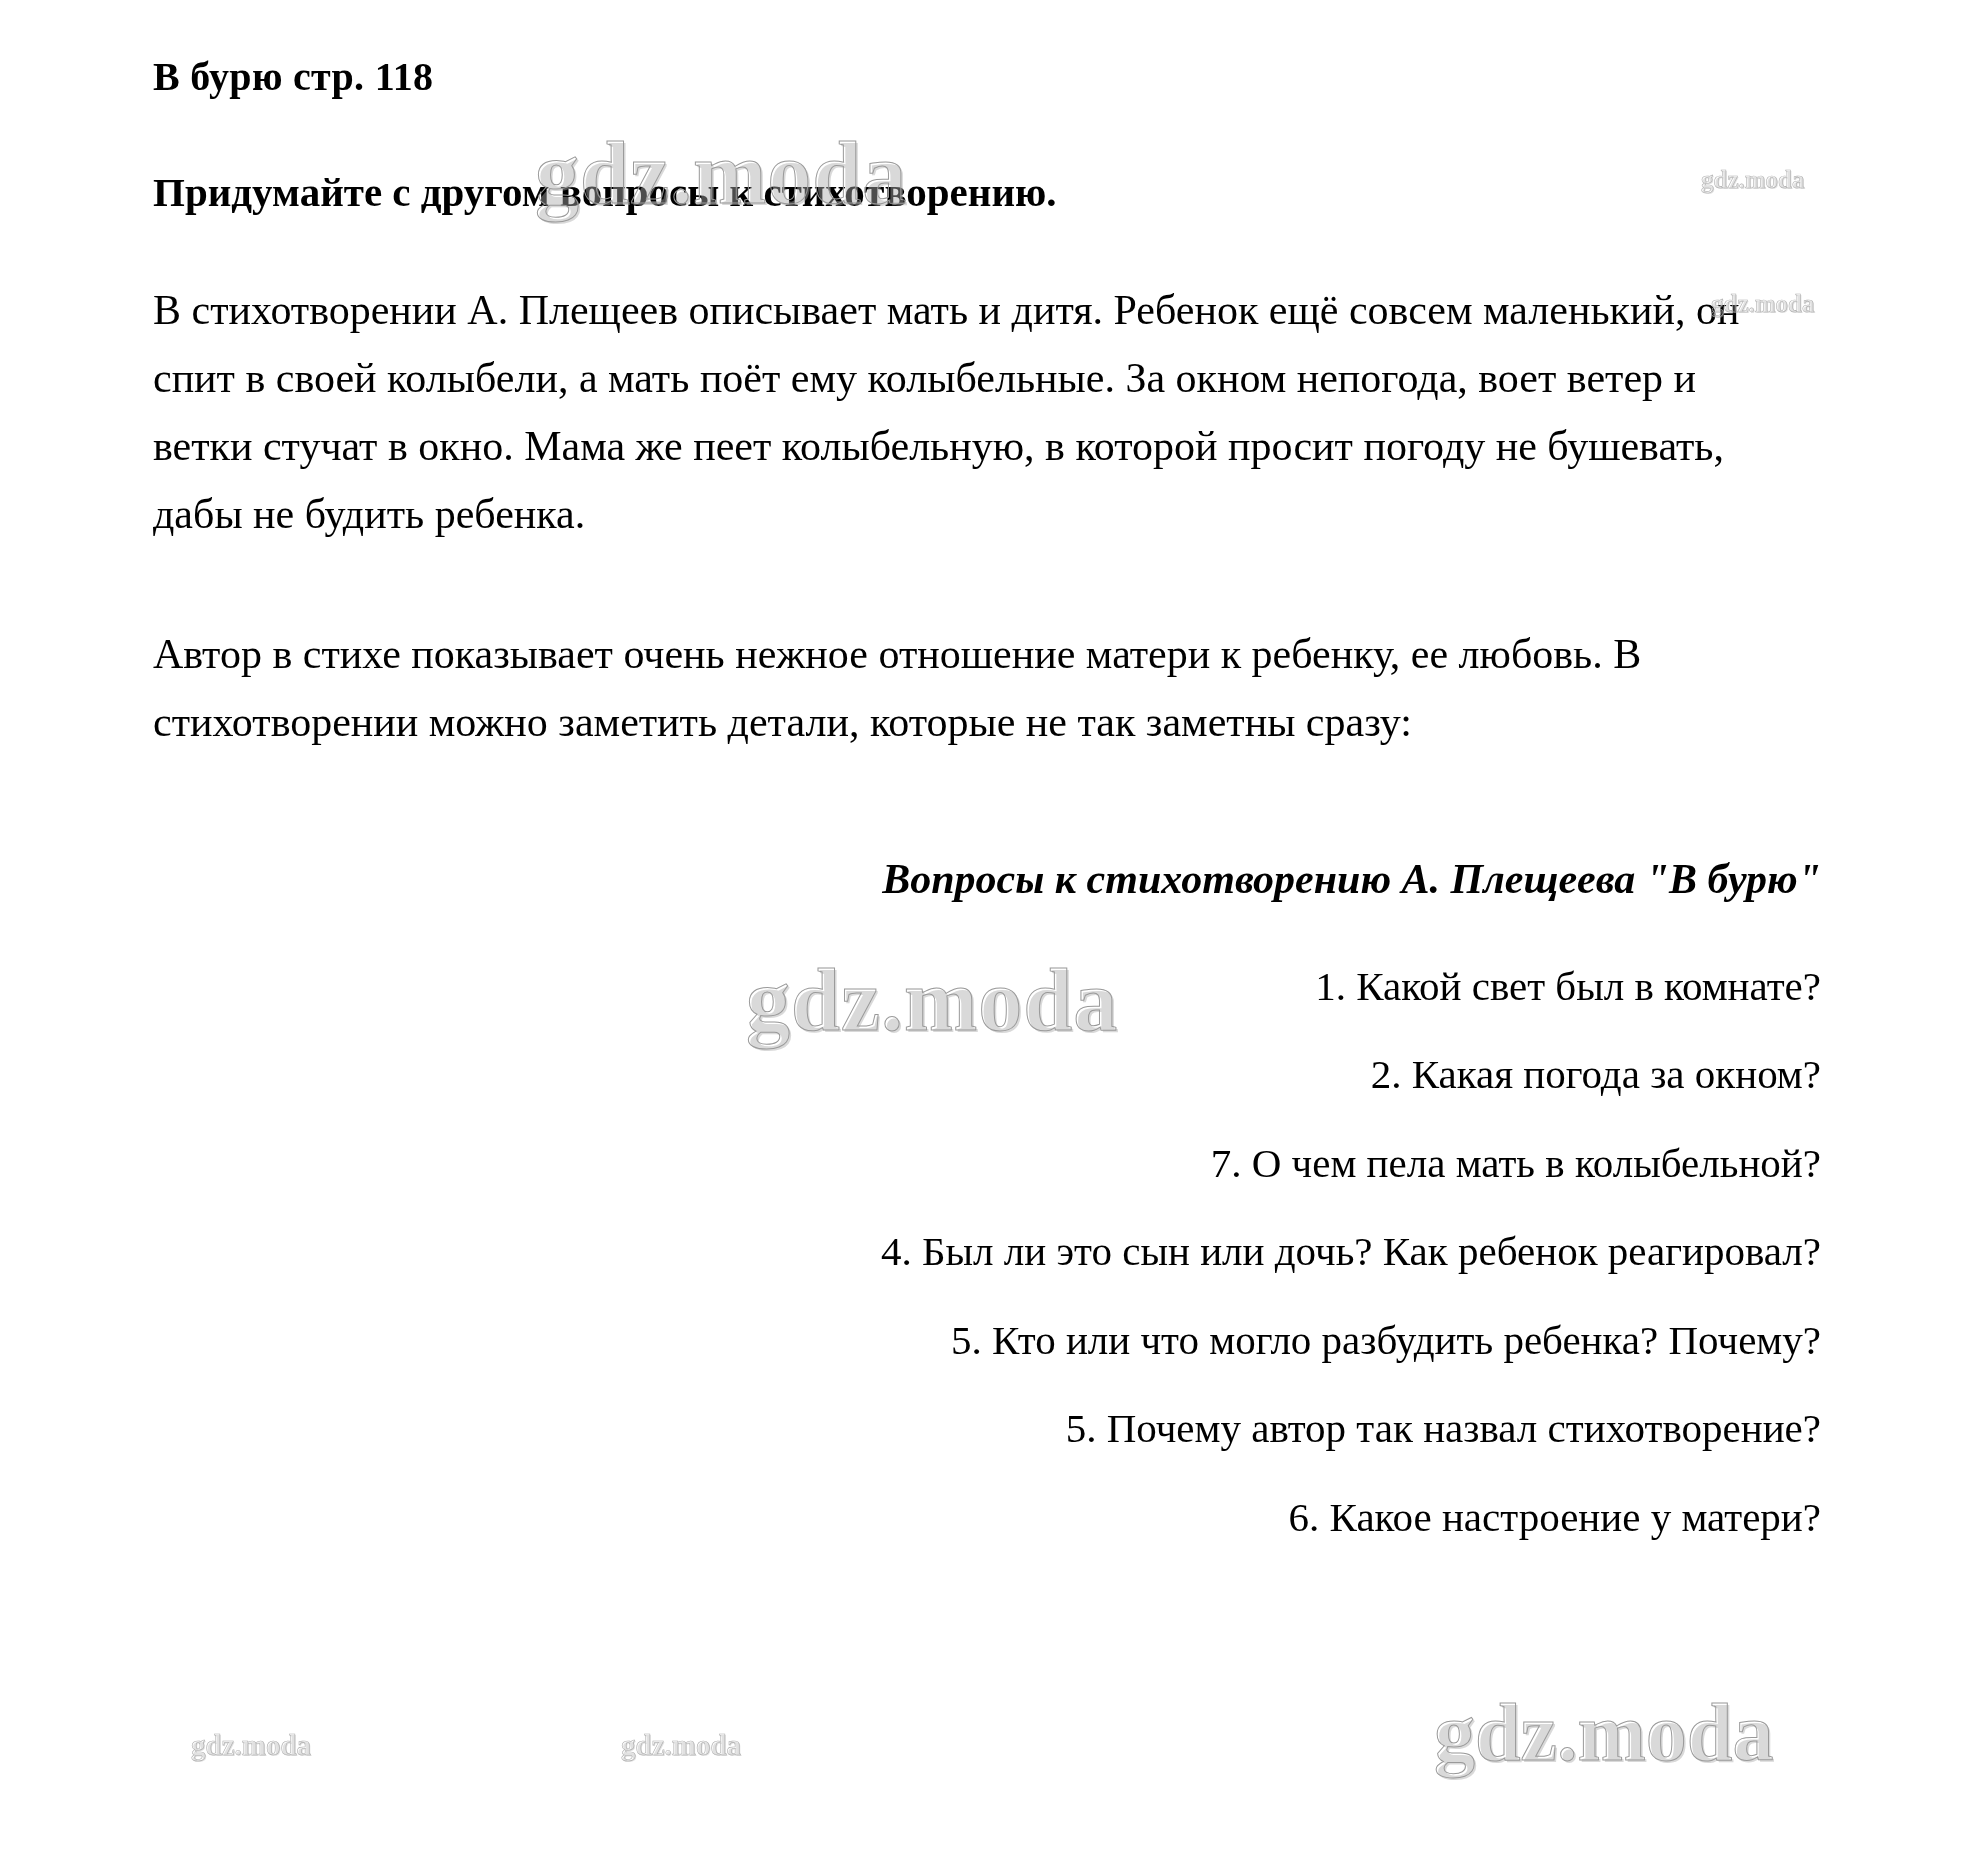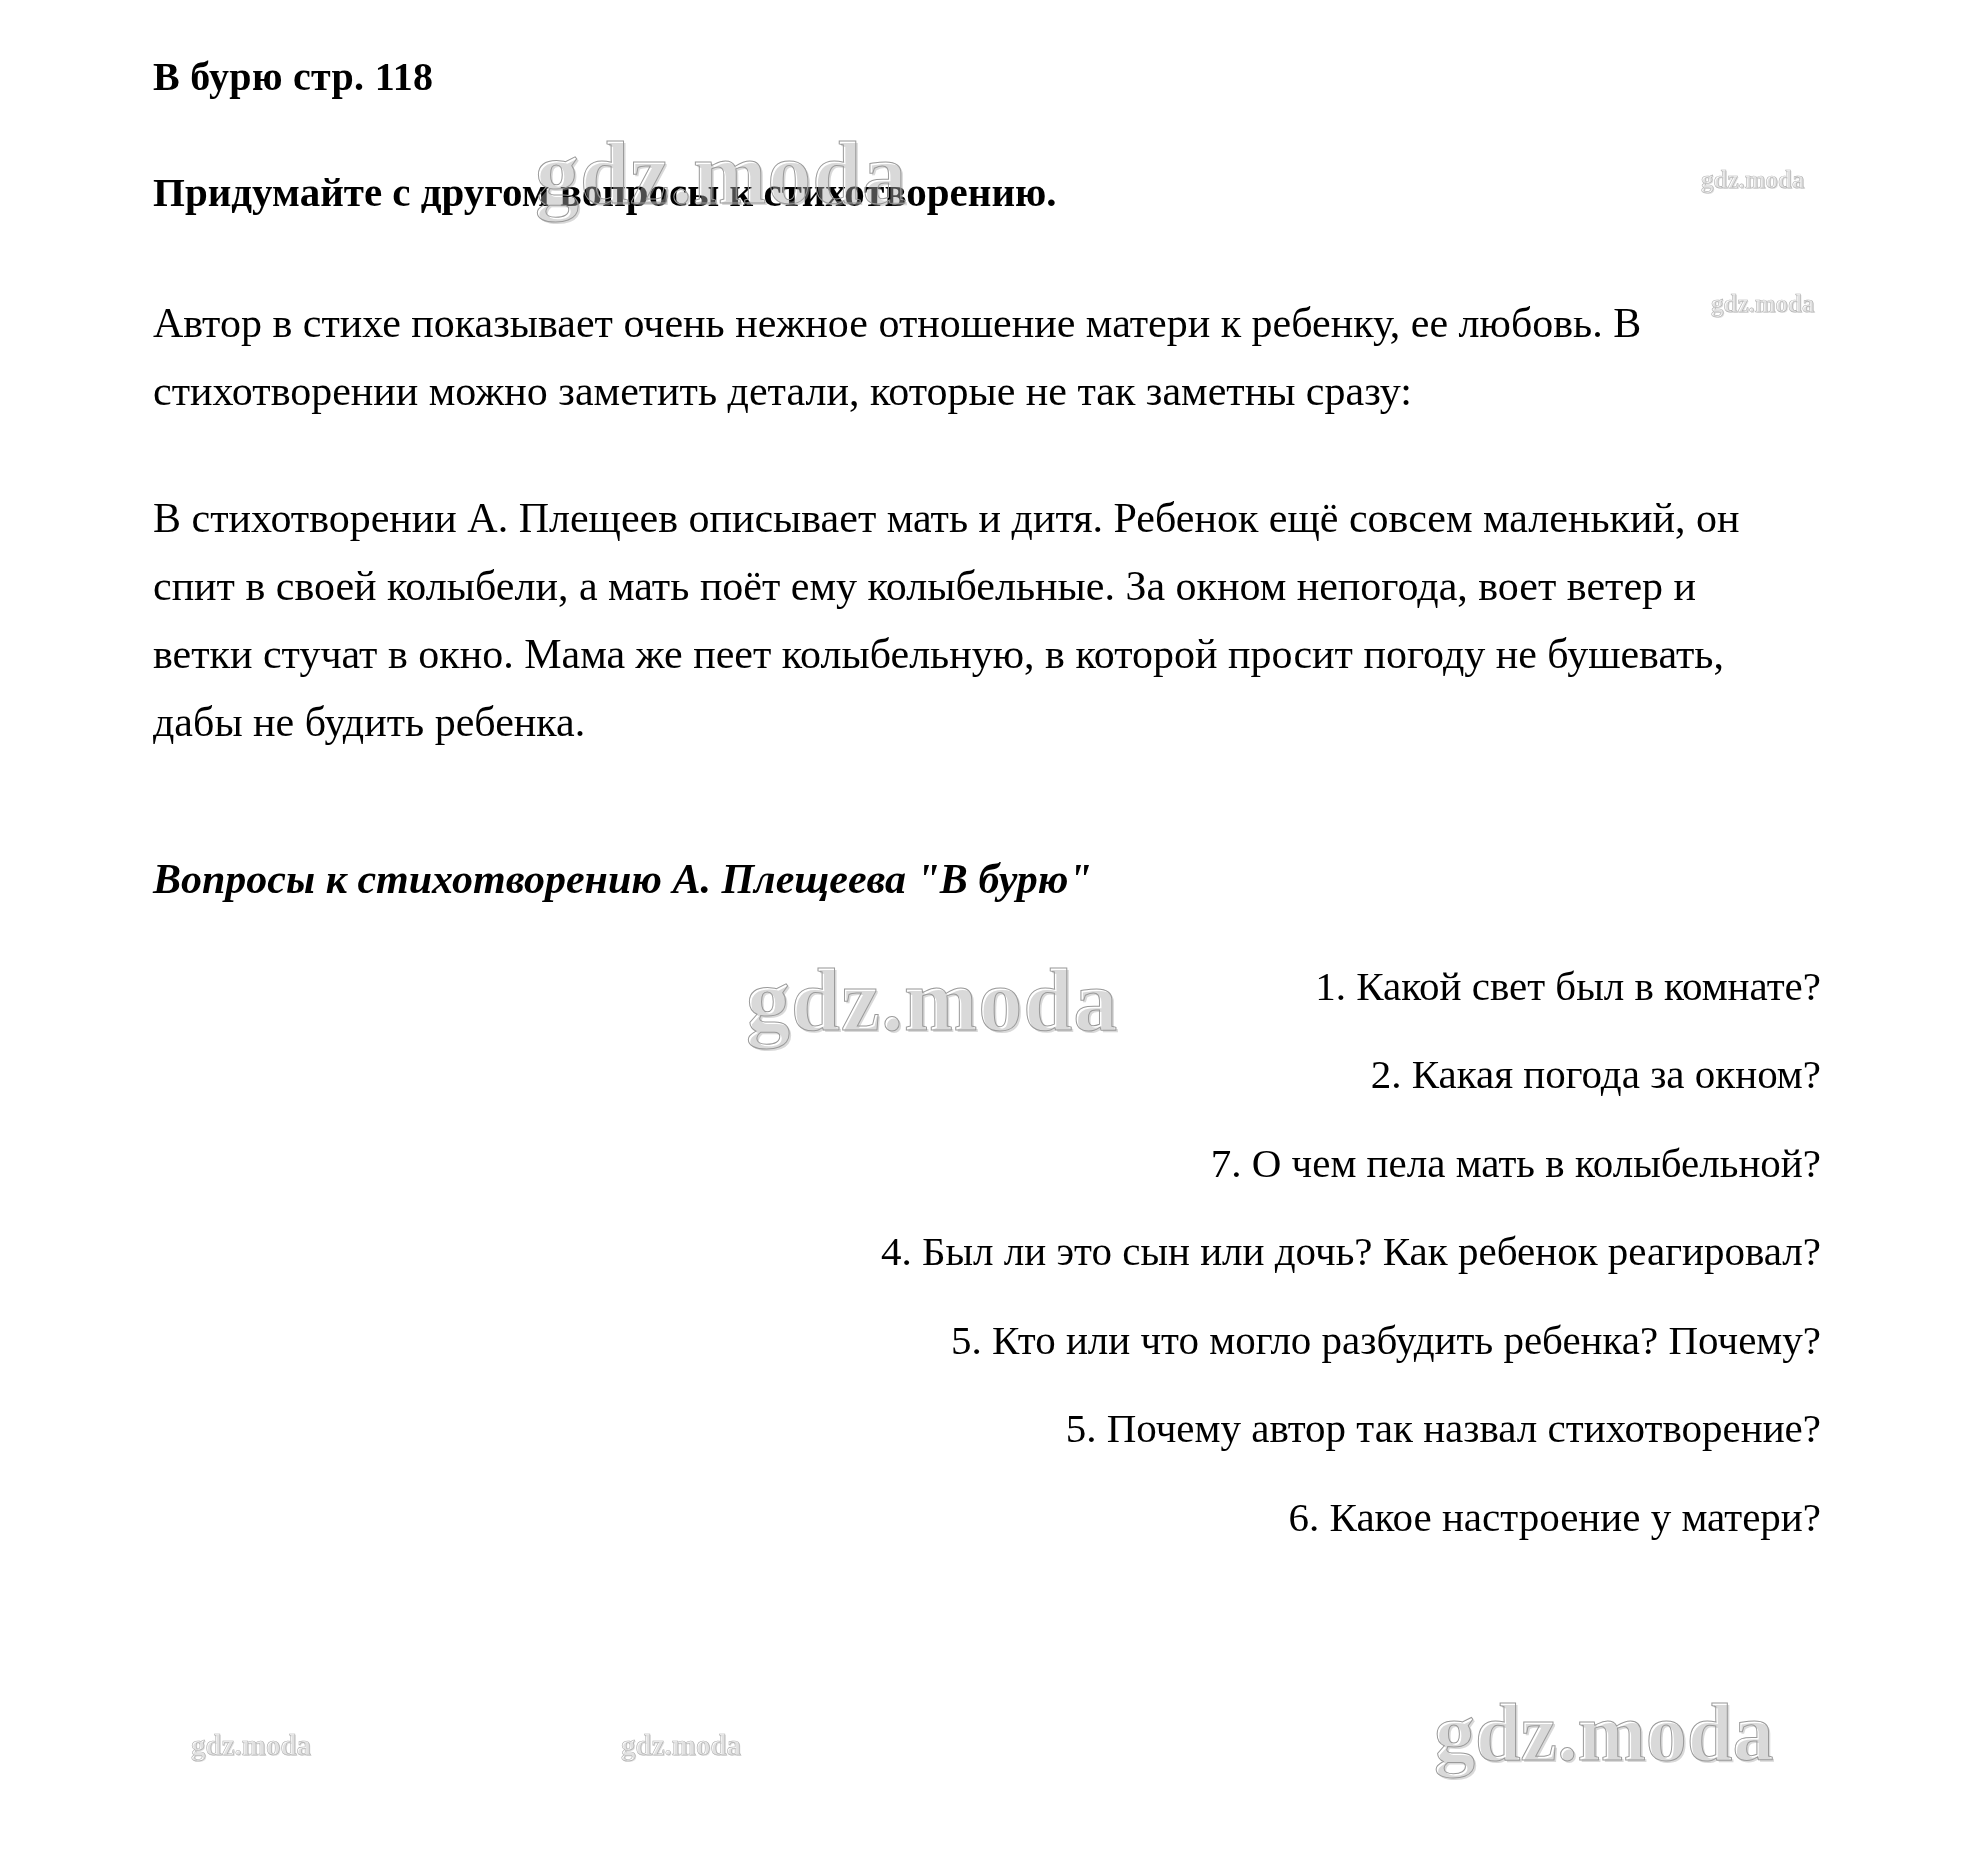--- a/index.html
+++ b/index.html
@@ -53,20 +53,21 @@
     margin-top: 72px;
   }
 
   .questions-heading {
     font-family: "Liberation Serif", serif;
     font-weight: bold;
     font-style: italic;
     font-size: 42px;
     line-height: 1.3;
     margin-top: 96px;
+    text-align: right;
   }
 
   .q-list {
     margin-top: 53px;
   }
 
   .q-item {
     font-family: "Liberation Serif", serif;
     font-size: 41px;
     line-height: 1.28;
@@ -115,23 +116,23 @@
 </style>
 </head>
 <body>
 
 <div class="page">
 
   <div class="title-line">В бурю стр. 118</div>
 
   <div class="subtitle">Придумайте с другом вопросы к стихотворению.</div>
 
+  <div class="body-par">В стихотворении А. Плещеев описывает мать и дитя. Ребенок ещё совсем маленький, он спит в своей колыбели, а мать поёт ему колыбельные. За окном непогода, воет ветер и ветки стучат в окно. Мама же пеет колыбельную, в которой просит погоду не бушевать, дабы не будить ребенка.</div>
+
   <div class="body-par par-second">Автор в стихе показывает очень нежное отношение матери к ребенку, ее любовь. В стихотворении можно заметить детали, которые не так заметны сразу:</div>
-
-  <div class="body-par">В стихотворении А. Плещеев описывает мать и дитя. Ребенок ещё совсем маленький, он спит в своей колыбели, а мать поёт ему колыбельные. За окном непогода, воет ветер и ветки стучат в окно. Мама же пеет колыбельную, в которой просит погоду не бушевать, дабы не будить ребенка.</div>
 
   <div class="questions-heading">Вопросы к стихотворению А. Плещеева "В бурю"</div>
 
   <div class="q-list">
     <div class="q-item">1. Какой свет был в комнате?</div>
     <div class="q-item">2. Какая погода за окном?</div>
     <div class="q-item">7. О чем пела мать в колыбельной?</div>
     <div class="q-item">4. Был ли это сын или дочь? Как ребенок реагировал?</div>
     <div class="q-item">5. Кто или что могло разбудить ребенка? Почему?</div>
     <div class="q-item">5. Почему автор так назвал стихотворение?</div>

